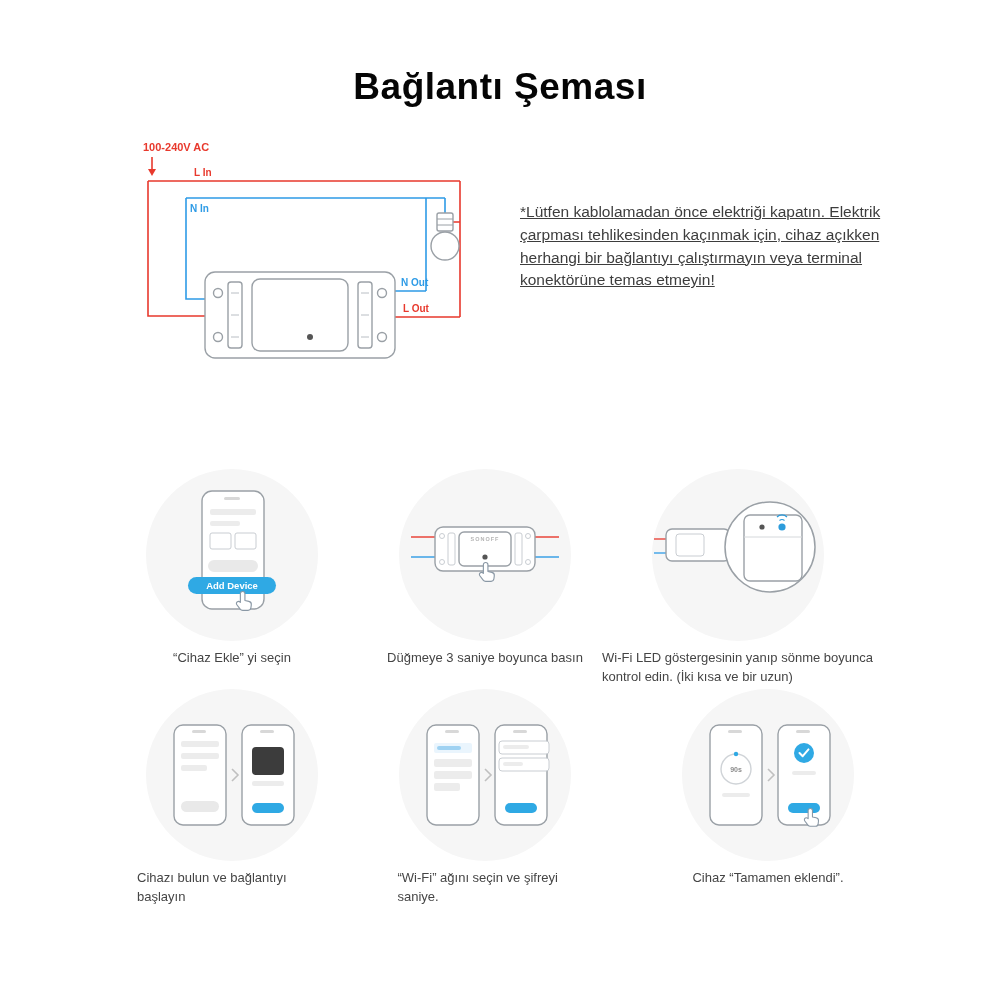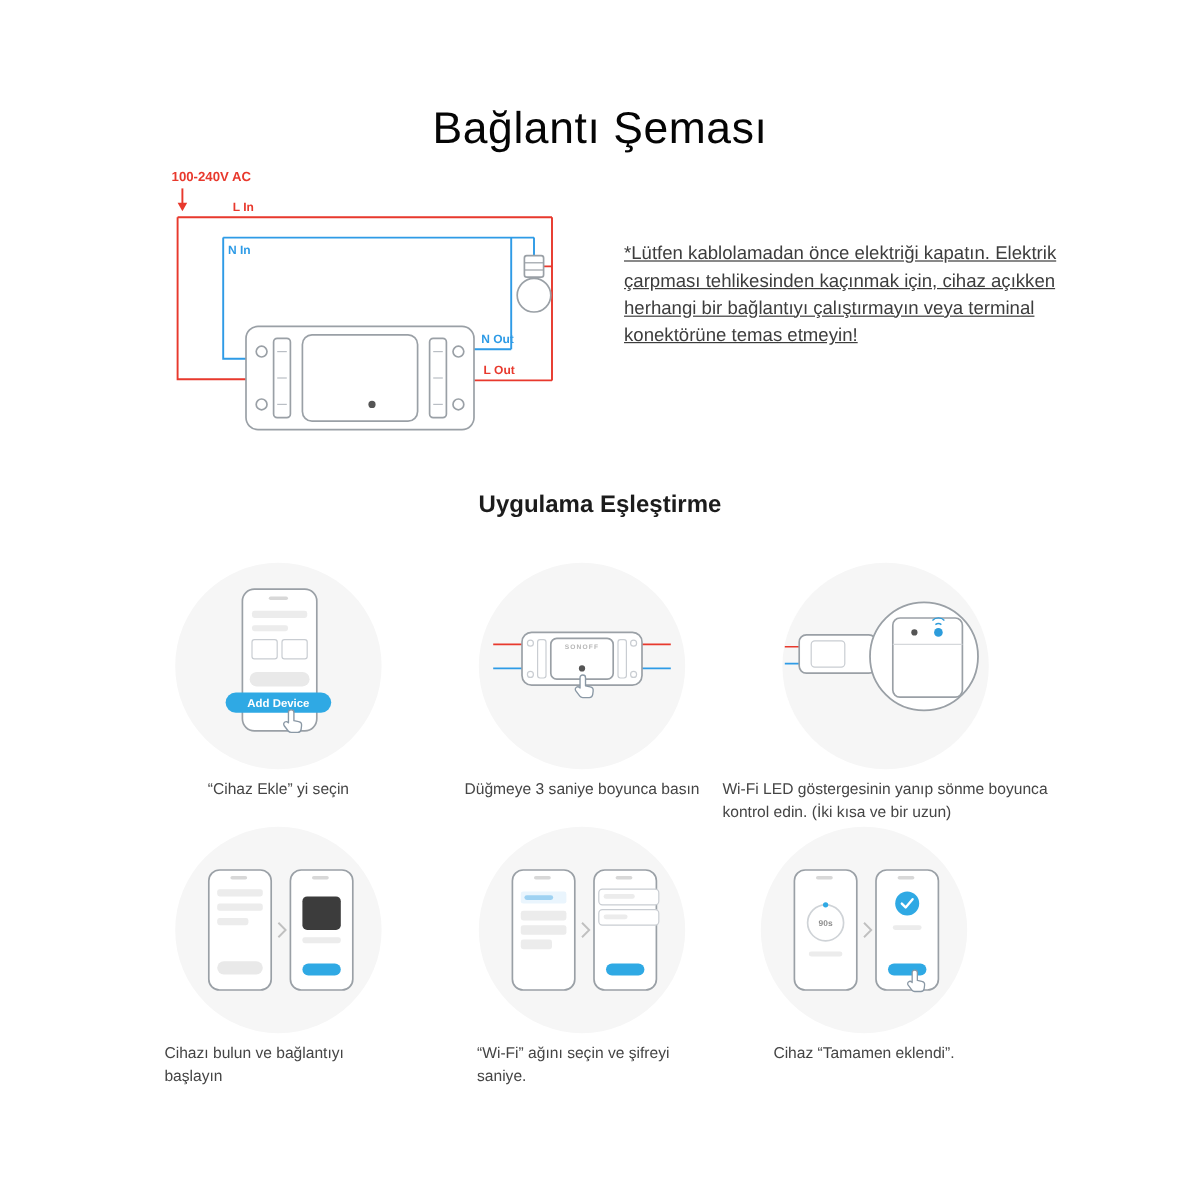--- a/index.html
+++ b/index.html
@@ -10,23 +10,22 @@
     --ink:#1c1c1c;
     --body:#3d3d3d;
     --line-gray:#9aa0a6;
   }
   *{box-sizing:border-box;margin:0;padding:0;}
   body{background:#fff;font-family:"Liberation Sans",sans-serif;}
   .page{position:relative;width:1000px;height:1000px;background:#fff;overflow:hidden;}
 
   .main-title{
     position:absolute;top:66px;left:0;width:100%;
-    text-align:center;font-size:37px;font-weight:400;color:#050505;
+    text-align:center;font-size:37px;font-weight:700;color:#050505;
     letter-spacing:.5px;
-    margin-top:20px;
   }
 
   .wiring-svg{position:absolute;left:130px;top:135px;}
 
   .warning{
     position:absolute;left:520px;top:201px;width:410px;
     font-size:15.5px;line-height:1.47;color:var(--body);text-decoration:underline;
   }
 
   .section-title{
@@ -41,21 +40,21 @@
     display:flex;align-items:center;justify-content:center;flex:0 0 auto;font-weight:bold;
   }
   .caption{
     margin-top:8px;text-align:left;font-size:13px;line-height:1.45;color:#454545;
   }
   .step-1{left:92px;top:469px;}
   .step-2{left:345px;top:469px;}
   .step-3{left:598px;top:469px;}
   .step-4{left:92px;top:689px;}
   .step-5{left:345px;top:689px;}
-  .step-6{left:580px;top:689px;}
+  .step-6{left:628px;top:689px;}
   .step-3 .caption{max-width:272px;}
   .step-4 .caption{max-width:190px;}
   .step-5 .caption{max-width:175px;}
 
   svg text{font-family:"Liberation Sans",sans-serif;}
   .wire-red{stroke:var(--red);stroke-width:1.6;fill:none;}
   .wire-blue{stroke:var(--blue);stroke-width:1.6;fill:none;}
   .outline{stroke:var(--line-gray);stroke-width:1.4;fill:#fff;}
   .outline-thin{stroke:#c9cdd2;stroke-width:1;fill:#fff;}
   .ghost-bar{fill:#ececec;}
@@ -105,21 +104,20 @@
     <g>
       <rect class="outline" x="307" y="78" width="16" height="18" rx="2"></rect>
       <line x1="307" y1="84" x2="323" y2="84" stroke="var(--line-gray)" stroke-width="1"></line>
       <line x1="307" y1="90" x2="323" y2="90" stroke="var(--line-gray)" stroke-width="1"></line>
       <circle class="outline" cx="315" cy="111" r="14"></circle>
     </g>
   </svg>
 
   <p class="warning">*Lütfen kablolamadan önce elektriği kapatın. Elektrik çarpması tehlikesinden kaçınmak için, cihaz açıkken herhangi bir bağlantıyı çalıştırmayın veya terminal konektörüne temas etmeyin!</p>
 
-  <h2 class="section-title">Uygulama Eşleştirme</h2>
 
   <div class="pairing-grid">
 
     <div class="step step-1">
       <div class="step-circle">
         <svg width="172" height="172" viewBox="0 0 172 172">
           <rect class="outline" x="56" y="22" width="62" height="118" rx="10"></rect>
           <rect x="78" y="28" width="16" height="3" rx="1.5" fill="#d8d8d8"></rect>
           <rect class="ghost-bar" x="64" y="40" width="46" height="6" rx="2"></rect>
           <rect class="ghost-bar" x="64" y="52" width="30" height="5" rx="2"></rect>

